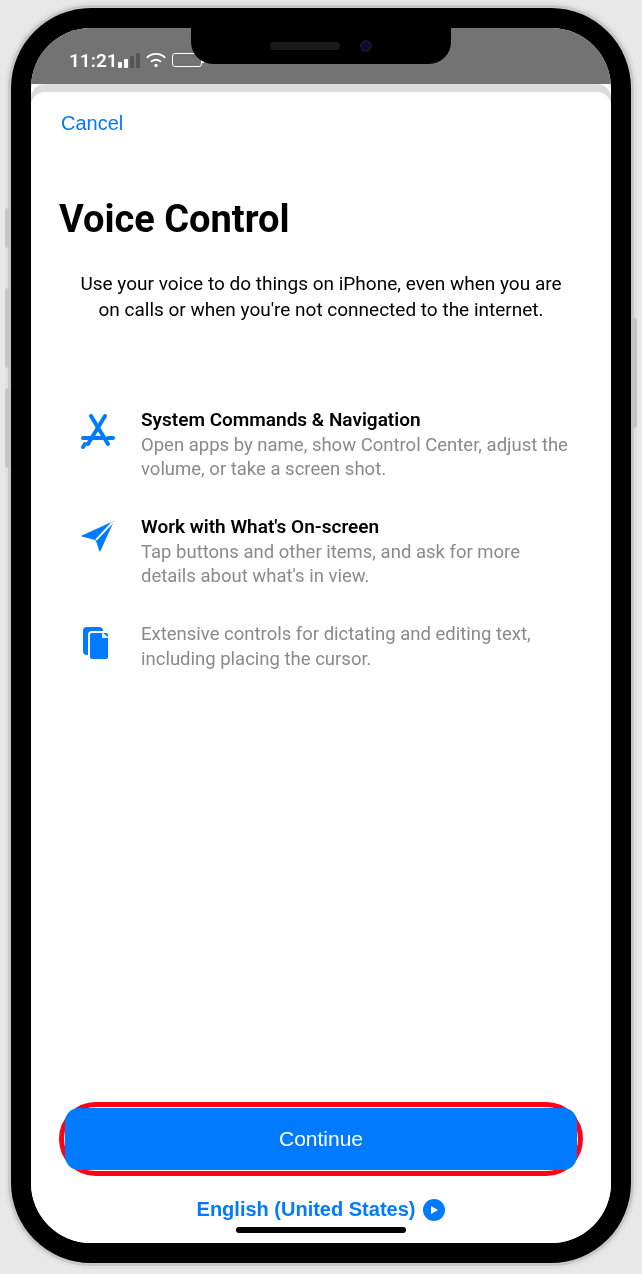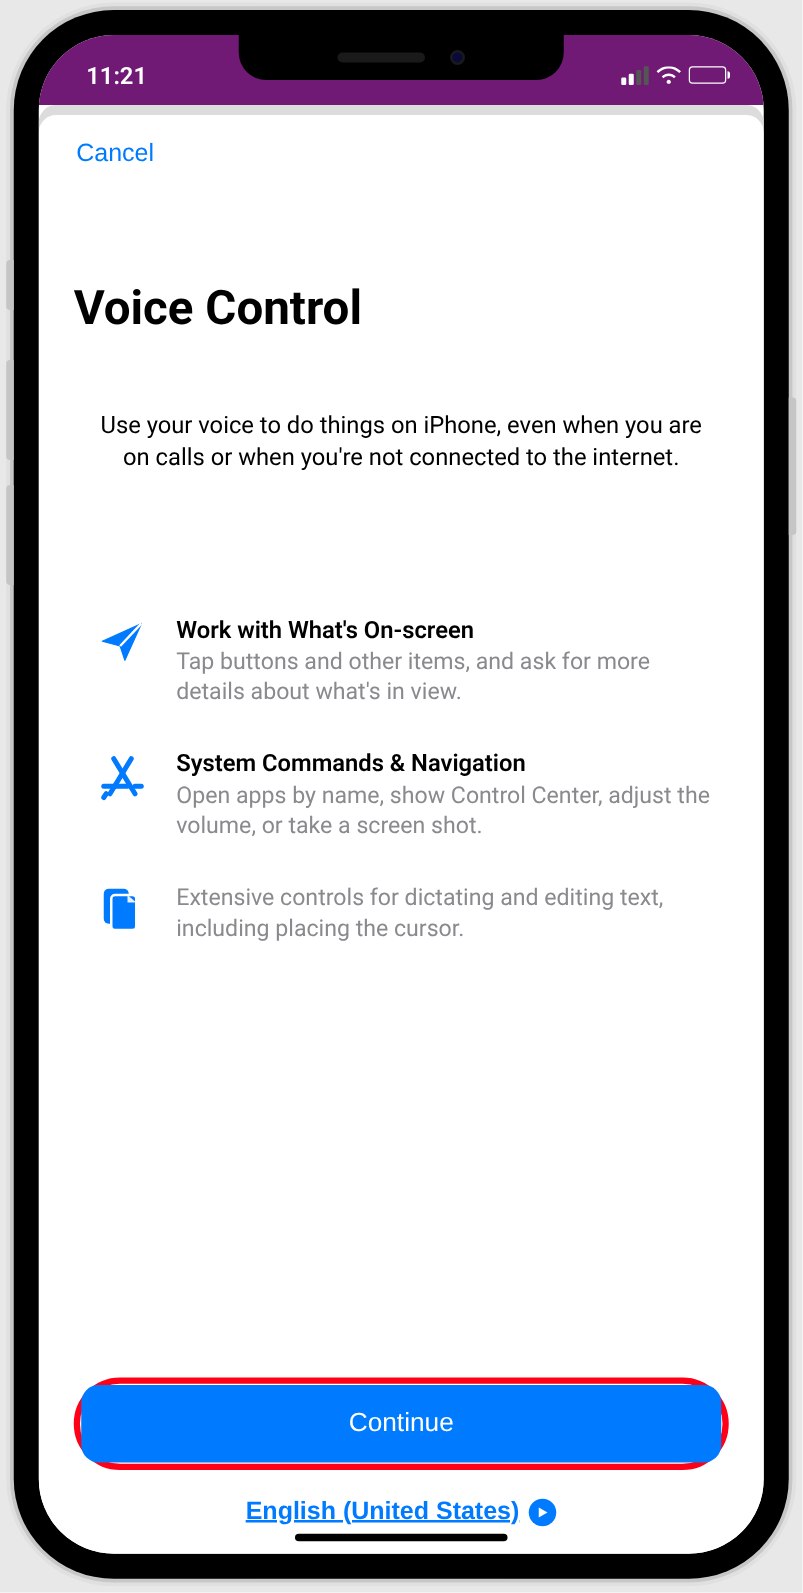--- a/index.html
+++ b/index.html
@@ -45,25 +45,24 @@
     background: #000;
     border-bottom-left-radius: 22px;
     border-bottom-right-radius: 22px;
     z-index: 10;
     display:flex; justify-content:center; align-items:center;
   }
   .notch .speaker { width:70px; height:8px; background:#1a1a1a; border-radius:4px; margin-right:20px;}
   .notch .camera { width:12px; height:12px; background:#0a0a3a; border-radius:50%; border:2px solid #1a1a1a;}
   .status-bar {
     height: 56px;
-    background: #701a75;
+    background: #737373;
     color: #fff;
     display: flex;
     align-items: center;
-    justify-content: space-between;
     padding: 8px 30px 0 38px;
     font-size: 19px;
     font-weight: 600;
     flex-shrink: 0;
     position: relative;
     z-index: 5;
   }
   .status-right { display:flex; align-items:center; gap:6px; }
   .sheet-peek {
     height: 18px;
@@ -76,21 +75,20 @@
   .sheet {
     flex: 1;
     background: #fff;
     border-top-left-radius: 14px;
     border-top-right-radius: 14px;
     margin-top: -10px;
     display: flex;
     flex-direction: column;
     padding: 14px 28px 0 28px;
     position: relative;
-    gap: 28px;
   }
   .cancel {
     color: #007aff;
     font-size: 20px;
     font-weight: 400;
     background: none; border: none;
     text-align: left;
     padding: 6px 0 20px 2px;
     cursor: pointer;
   }
@@ -147,21 +145,20 @@
     justify-content: center;
     gap: 8px;
     width: 100%;
     background: none;
     border: none;
     color: #007aff;
     font-size: 20px;
     font-weight: 600;
     margin-top: 22px;
     cursor: pointer;
-    text-decoration: underline;
   }
   .play-circle {
     width: 22px; height: 22px;
     background: #007aff;
     border-radius: 50%;
     display: inline-flex;
     align-items: center;
     justify-content: center;
   }
   .play-circle svg { fill:#fff; }
@@ -224,51 +221,51 @@
     <div class="sheet">
       <button class="cancel">Cancel</button>
 
       <h1 class="title">Voice Control</h1>
       <p class="subtitle">Use your voice to do things on iPhone, even when you are on calls or when you're not connected to the internet.</p>
 
       <div class="features">
 
         <div class="feature">
           <div class="feature-icon">
-            <svg width="38" height="38" viewBox="0 0 40 40">
-              <path d="M3 20 L36 5 L22 36 L18 24 L3 20 Z M18 24 L36 5" fill="#007aff" stroke="#007aff" stroke-width="1" stroke-linejoin="round"></path>
-              <path d="M18 24 L36 5" stroke="#fff" stroke-width="2" fill="none"></path>
-            </svg>
-          </div>
-          <div class="feature-text">
-            <div class="feature-title">Work with What's On-screen</div>
-            <div class="feature-desc">Tap buttons and other items, and ask for more details about what's in view.</div>
-          </div>
-        </div>
-
-        <div class="feature">
-          <div class="feature-icon">
             <svg width="40" height="40" viewBox="0 0 40 40">
               <g stroke="#007aff" stroke-width="4" stroke-linecap="round" fill="none">
                 <line x1="13" y1="6" x2="30" y2="34"></line>
                 <line x1="27" y1="6" x2="10" y2="34"></line>
                 <line x1="5" y1="28" x2="24" y2="28"></line>
                 <line x1="30" y1="28" x2="35" y2="28"></line>
                 <line x1="7" y1="34" x2="5" y2="37"></line>
               </g>
             </svg>
           </div>
           <div class="feature-text">
             <div class="feature-title">System Commands &amp; Navigation</div>
             <div class="feature-desc">Open apps by name, show Control Center, adjust the volume, or take a screen shot.</div>
           </div>
         </div>
 
         <div class="feature">
           <div class="feature-icon">
+            <svg width="38" height="38" viewBox="0 0 40 40">
+              <path d="M3 20 L36 5 L22 36 L18 24 L3 20 Z M18 24 L36 5" fill="#007aff" stroke="#007aff" stroke-width="1" stroke-linejoin="round"></path>
+              <path d="M18 24 L36 5" stroke="#fff" stroke-width="2" fill="none"></path>
+            </svg>
+          </div>
+          <div class="feature-text">
+            <div class="feature-title">Work with What's On-screen</div>
+            <div class="feature-desc">Tap buttons and other items, and ask for more details about what's in view.</div>
+          </div>
+        </div>
+
+        <div class="feature">
+          <div class="feature-icon">
             <svg width="36" height="40" viewBox="0 0 36 40">
               <rect x="3" y="3" width="20" height="28" rx="4" fill="#007aff"></rect>
               <path d="M12 8 h14 a3 3 0 0 1 3 3 v22 a3 3 0 0 1 -3 3 h-14 a3 3 0 0 1 -3 -3 v-22 a3 3 0 0 1 3 -3 z" fill="#007aff" stroke="#fff" stroke-width="2"></path>
               <path d="M22 8 v6 h7" fill="#fff" opacity="0.9"></path>
             </svg>
           </div>
           <div class="feature-text">
             <div class="feature-desc">Extensive controls for dictating and editing text, including placing the cursor.</div>
           </div>
         </div>

